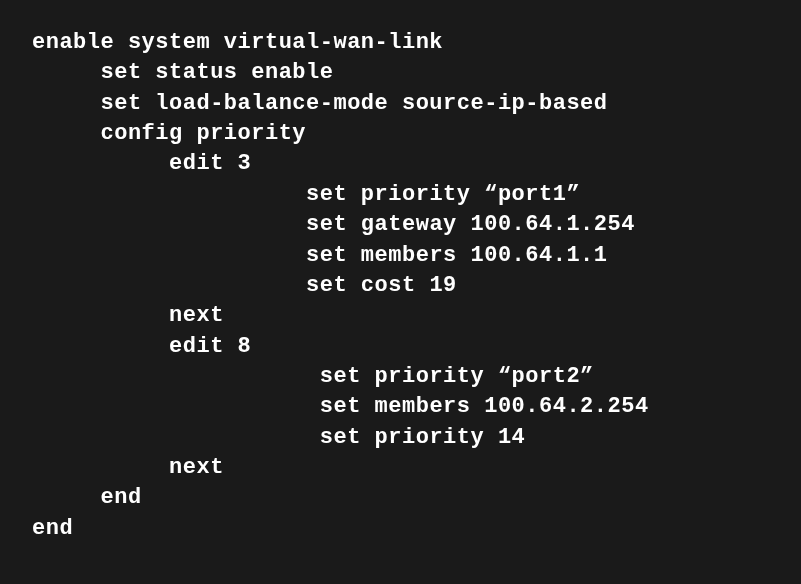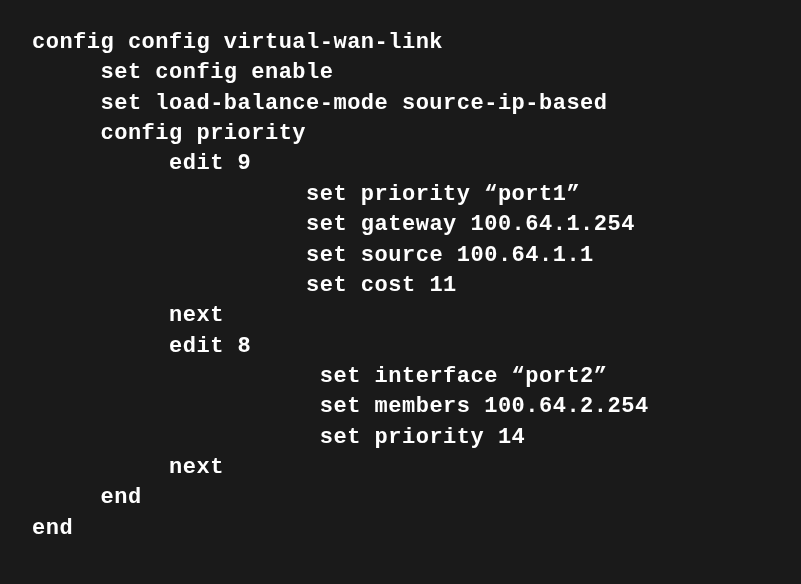--- a/index.html
+++ b/index.html
@@ -18,29 +18,29 @@
       font-weight: bold;
       padding: 28px 20px 20px 32px;
       line-height: 1.38;
       white-space: pre;
       letter-spacing: 0.5px;
     }
   </style>
 </head>
 <body>
 
-<div class="terminal"><span>config config virtual-wan-link</span>
-<span>     </span><span>set config enable</span>
+<div class="terminal"><span>enable system virtual-wan-link</span>
+<span>     </span><span>set status enable</span>
 <span>     </span><span>set load-balance-mode source-ip-based</span>
 <span>     </span><span>config priority</span>
-<span>     </span><span>     </span><span>edit 9</span>
+<span>     </span><span>     </span><span>edit 3</span>
 <span>     </span><span>     </span><span>     </span><span>     </span><span>set priority “port1”</span>
 <span>     </span><span>     </span><span>     </span><span>     </span><span>set gateway 100.64.1.254</span>
-<span>     </span><span>     </span><span>     </span><span>     </span><span>set source 100.64.1.1</span>
-<span>     </span><span>     </span><span>     </span><span>     </span><span>set cost 11</span>
+<span>     </span><span>     </span><span>     </span><span>     </span><span>set members 100.64.1.1</span>
+<span>     </span><span>     </span><span>     </span><span>     </span><span>set cost 19</span>
 <span>     </span><span>     </span><span>next</span>
 <span>     </span><span>     </span><span>edit 8</span>
-<span>     </span><span>     </span><span>     </span><span>     </span><span> set interface “port2”</span>
+<span>     </span><span>     </span><span>     </span><span>     </span><span> set priority “port2”</span>
 <span>     </span><span>     </span><span>     </span><span>     </span><span> set members 100.64.2.254</span>
 <span>     </span><span>     </span><span>     </span><span>     </span><span> set priority 14</span>
 <span>     </span><span>     </span><span>next</span>
 <span>     </span><span>end</span>
 <span>end</span></div>
 
 </body></html>

